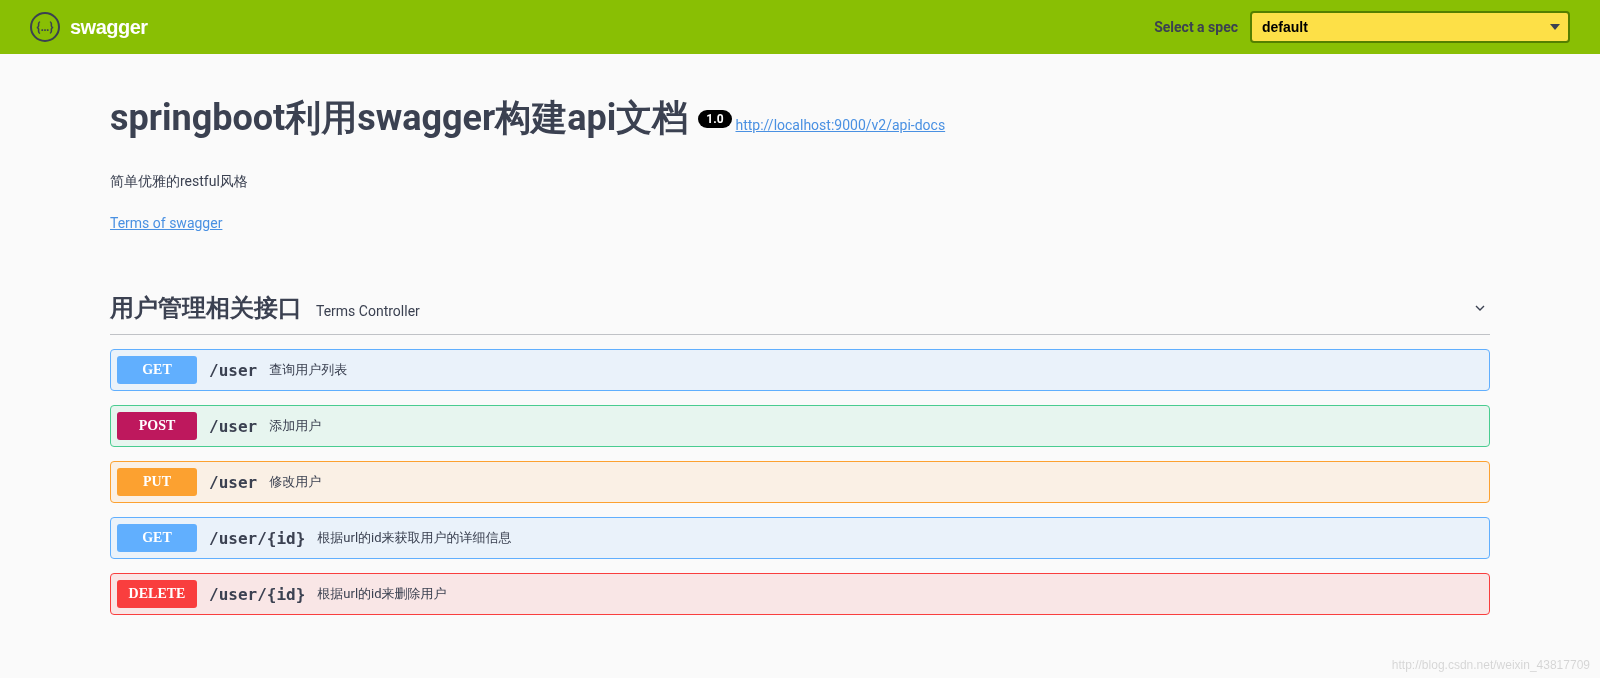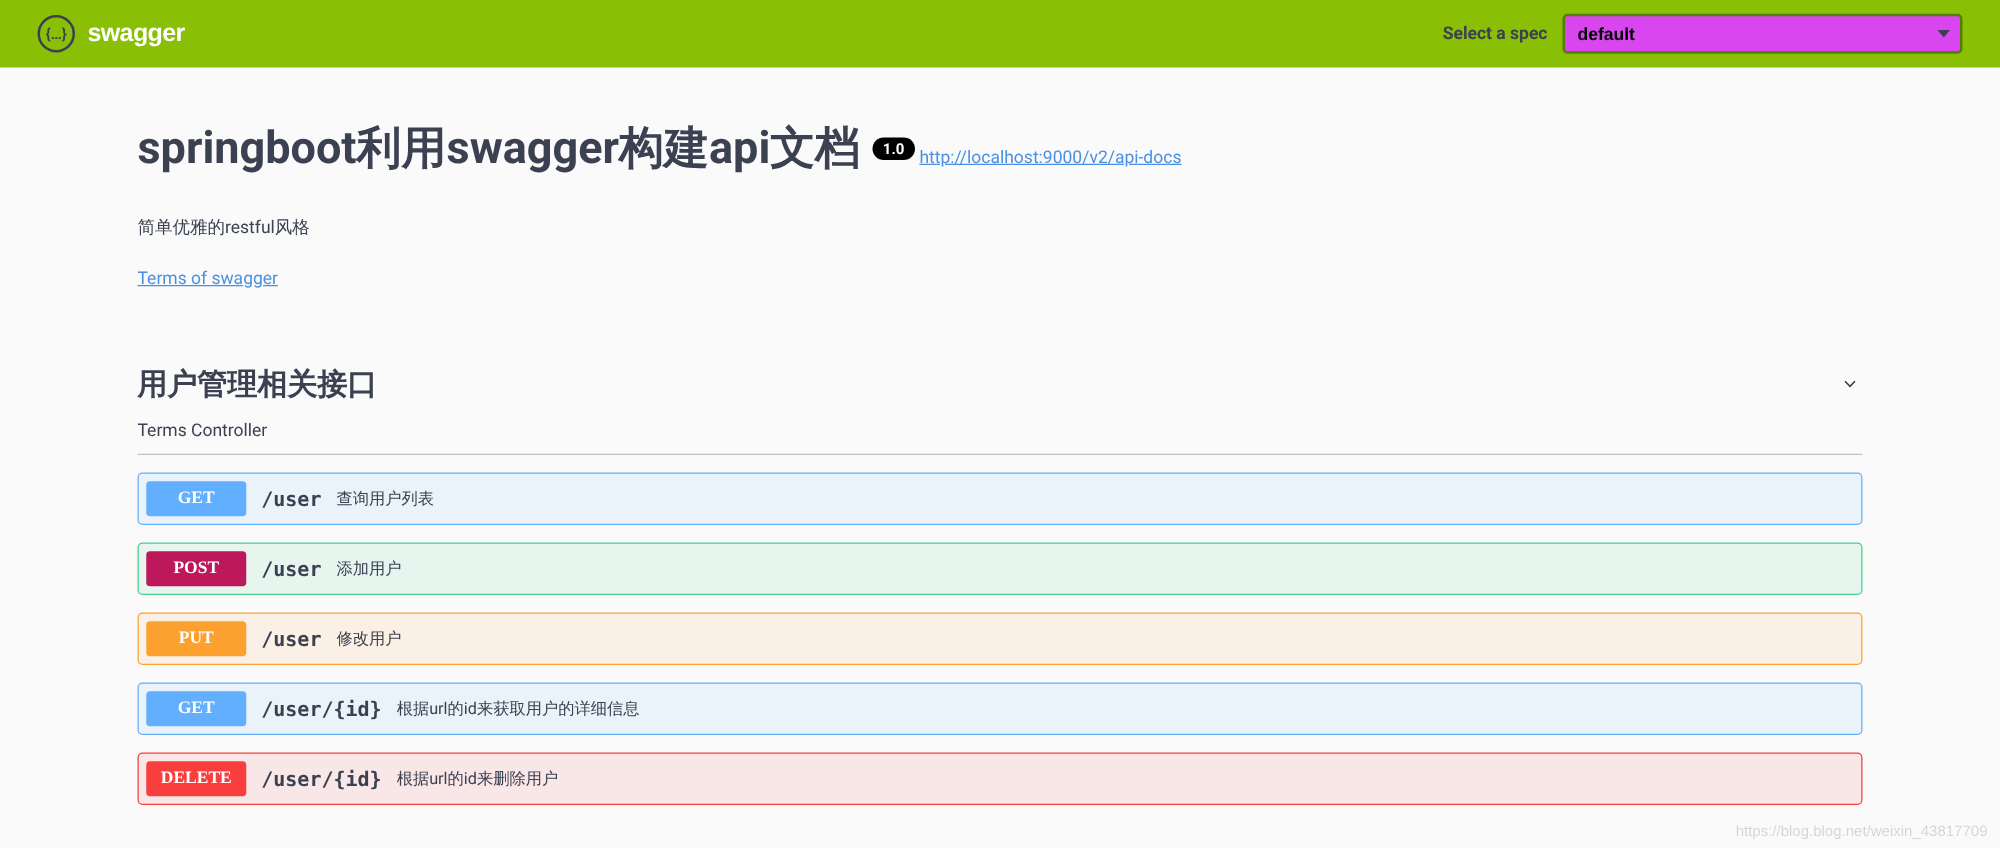--- a/index.html
+++ b/index.html
@@ -26,21 +26,21 @@
       color: #3b4151; font-weight: bold; font-size: 12px;
     }
     .swagger-brand {
       color: #fff; font-weight: 700; font-size: 20px;
       font-family: sans-serif;
       letter-spacing: -0.5px;
     }
     .topbar-right { display: flex; align-items: center; gap: 12px; }
     .spec-label { color: #3b4151; font-weight: 700; font-size: 14px; }
     .spec-select {
-      background: #d946ef;
+      background: #fde047;
       border: 2px solid #547f00;
       border-radius: 4px;
       padding: 6px 28px 6px 10px;
       font-size: 14px;
       font-weight: 700;
       min-width: 320px;
       appearance: none;
       position: relative;
     }
     .select-wrap { position: relative; }
@@ -103,21 +103,21 @@
     }
     .tag-section { margin-top: 60px; }
     .tag-header {
       display: flex;
       align-items: baseline;
       justify-content: space-between;
       padding-bottom: 10px;
       border-bottom: 1px solid rgba(59,65,81,0.3);
       cursor: pointer;
     }
-    .tag-left { display: flex; align-items: baseline; gap: 14px; flex-direction: column; }
+    .tag-left { display: flex; align-items: baseline; gap: 14px; }
     .tag-name { font-size: 24px; font-weight: 700; color: #3b4151; }
     .tag-desc { font-size: 14px; color: #3b4151; }
     .chevron {
       width: 20px; height: 20px;
       display: inline-flex; align-items: center; justify-content: center;
     }
     .chevron svg { width: 16px; height: 16px; stroke: #3b4151; stroke-width: 2; fill: none; }
     .operations { margin-top: 14px; display: flex; flex-direction: column; gap: 14px; }
     .opblock {
       border-radius: 4px;
@@ -231,13 +231,13 @@
       </div>
       <div class="opblock op-delete">
         <span class="method m-delete">DELETE</span>
         <span class="op-path">/user/{id}</span>
         <span class="op-summary">根据url的id来删除用户</span>
       </div>
     </div>
   </div>
 </div>
 
-<div class="watermark">https://blog.blog.net/weixin_43817709</div>
+<div class="watermark">http://blog.csdn.net/weixin_43817709</div>
 
 </body></html>

